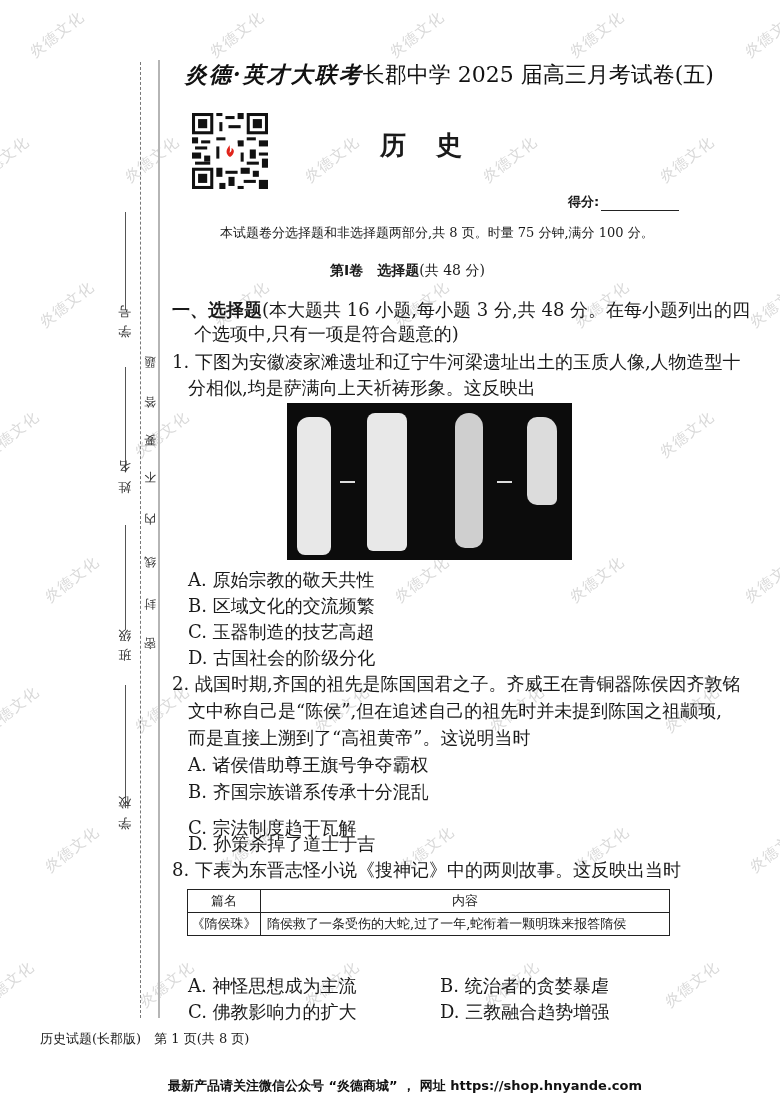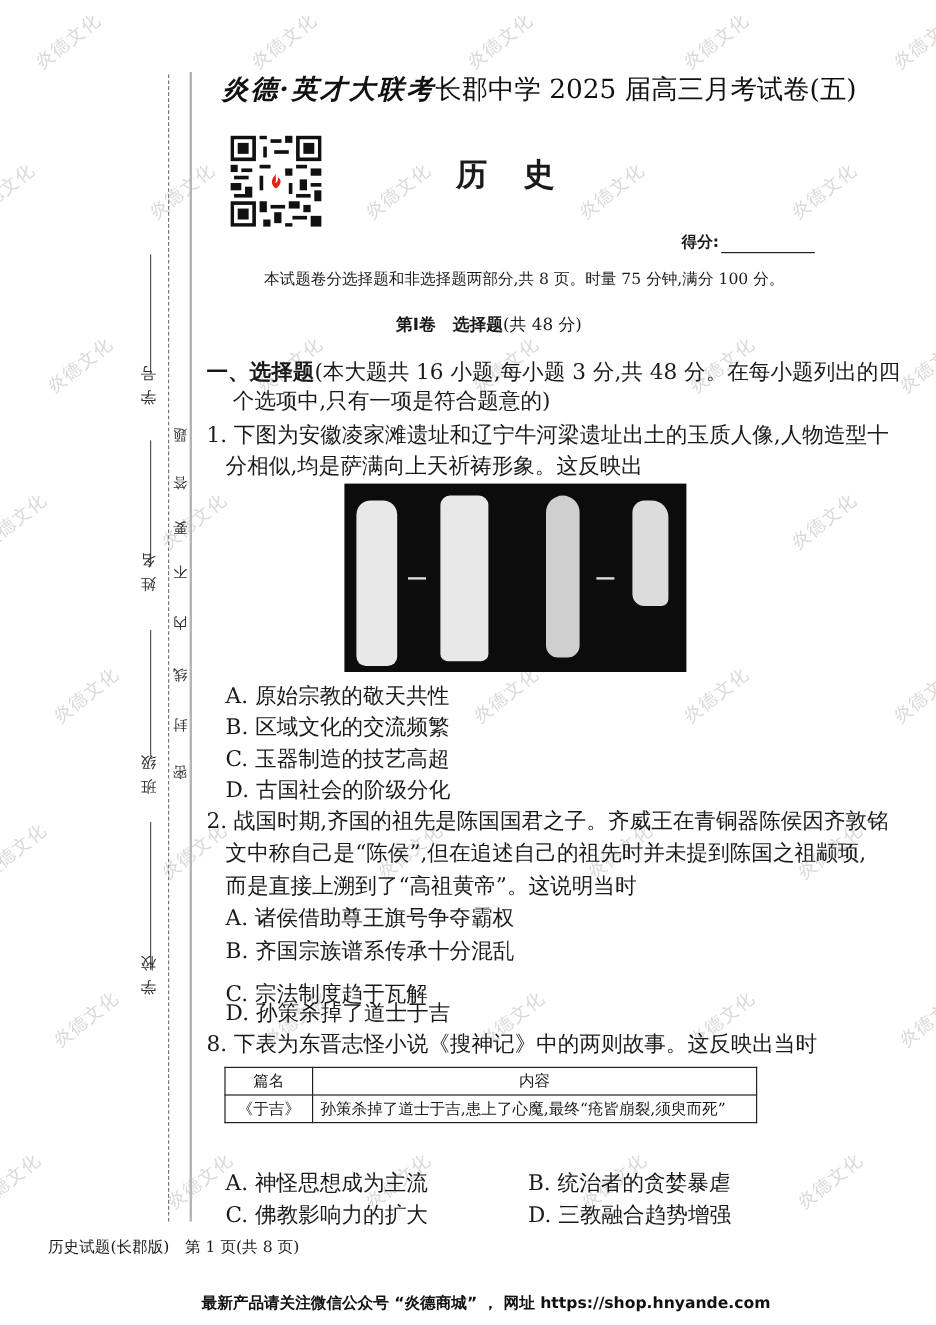--- a/index.html
+++ b/index.html
@@ -21,21 +21,21 @@
              font-family:"DejaVu Sans","Liberation Sans",sans-serif; }
   .score { position:absolute; left:553px; top:193px; font-size:13px; font-weight:bold;
            font-family:"DejaVu Sans","Liberation Sans",sans-serif;margin-left:15px; }
   .score-line { display:inline-block; width:78px; border-bottom:1px solid #222; margin-left:2px; height:12px; vertical-align:bottom; }
   .intro { position:absolute; left:200px; top:224px; font-size:13px;margin-left:20px; }
   .sec-title { position:absolute; left:330px; top:262px; font-size:14px; }
   .sec-title b { font-family:"DejaVu Sans","Liberation Sans",sans-serif; }
   .p { position:absolute; font-size:18px; white-space:nowrap; }
   .figure { position:absolute; left:287px; top:403px; width:285px; height:157px; background:#0c0c0c; overflow:hidden; }
   .jade { position:absolute; background:#e8e8e8; }
-  .tbl { position:absolute; left:187px; top:889px; width:444px; border-collapse:collapse; font-size:13px; }
+  .tbl { position:absolute; left:187px; top:889px; width:483px; border-collapse:collapse; font-size:13px; }
   .tbl td, .tbl th { border:1px solid #222; height:22px; padding:0 6px; font-weight:normal; }
   .tbl th { text-align:center; }
   .footer { position:absolute; left:0; width:780px; top:1030px; font-size:13px; }
   .promo { position:absolute; left:168px; top:1077px; font-size:13px; font-weight:bold;
            font-family:"DejaVu Sans","Liberation Sans",sans-serif; color:#111; white-space:nowrap; }
 </style>
 </head>
 <body>
 
 <div>
@@ -198,22 +198,22 @@
 
 <div>
   <div class="p" style="left:172px;top:858px">8. 下表为东晋志怪小说《搜神记》中的两则故事。这反映出当时</div>
   <table class="tbl">
     <tbody>
         <tr>
       <th style="width:60px">篇名</th>
       <th>内容</th>
     </tr>
     <tr>
-      <td style="text-align:center;padding:0 2px">《于吉》</td>
-      <td>孙策杀掉了道士于吉,患上了心魔,最终“疮皆崩裂,须臾而死”</td>
+      <td style="text-align:center;padding:0 2px">《隋侯珠》</td>
+      <td>隋侯救了一条受伤的大蛇,过了一年,蛇衔着一颗明珠来报答隋侯</td>
     </tr>
   </tbody>
     </table>
   <div class="p" style="left:188px;top:974px">A. 神怪思想成为主流</div>
   <div class="p" style="left:440px;top:974px">B. 统治者的贪婪暴虐</div>
   <div class="p" style="left:188px;top:1000px">C. 佛教影响力的扩大</div>
   <div class="p" style="left:440px;top:1000px">D. 三教融合趋势增强</div>
 </div>
 
 <div class="footer">

